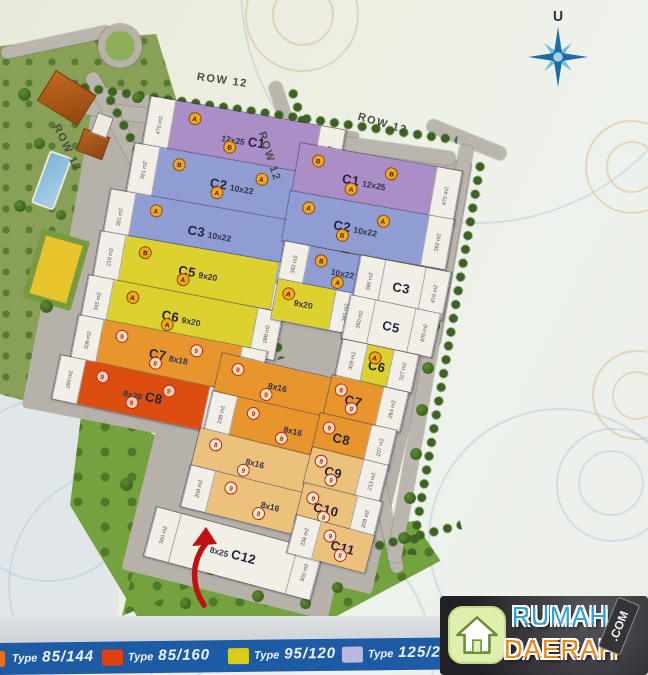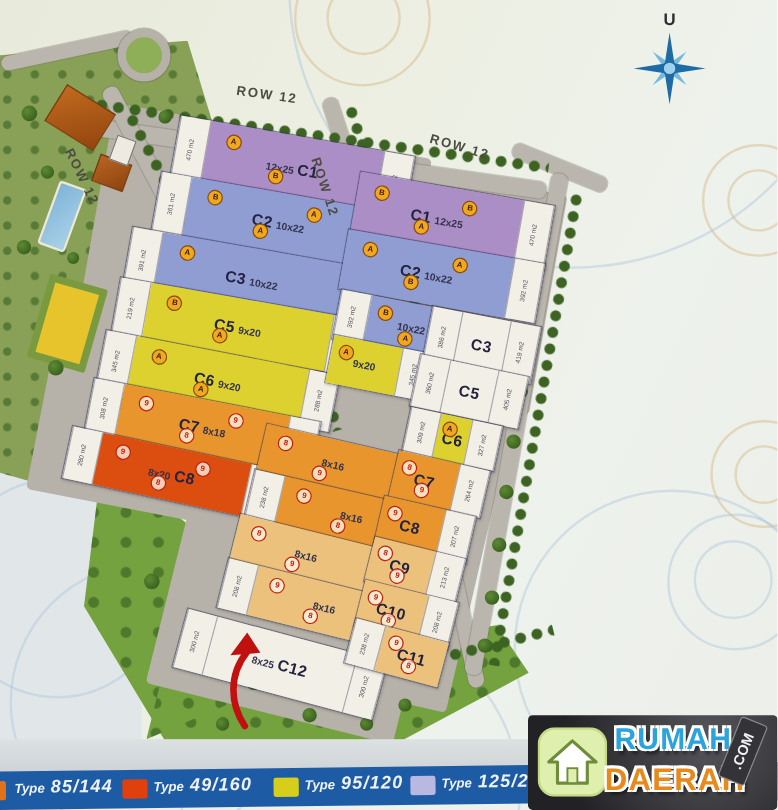--- a/index.html
+++ b/index.html
@@ -64,21 +64,21 @@
     background:linear-gradient(#dde1e2,#ccd1d6);}
   .legendbar{position:absolute;left:-4px;top:643px;width:660px;height:32px;background:#1e5ba5;
     transform:rotate(-0.7deg);transform-origin:0 50%;}
   .lg-sq{position:absolute;top:8px;width:21px;height:16px;border-radius:2px;}
   .lg-tx{position:absolute;top:5px;color:#edf2fb;font-style:italic;white-space:nowrap;}
   .lg-tx .p{font-size:11px;font-weight:bold;margin-right:5px;}
   .lg-tx .v{font-size:15px;font-weight:bold;letter-spacing:1px;}
 
   .logoblk{position:absolute;left:440px;top:596px;width:208px;height:79px;border-radius:4px;
     background:radial-gradient(circle at 72% 25%, #55555b, #222226 75%);}
-  .logoword{position:absolute;font-weight:bold;letter-spacing:1px;
+  .logoword{position:absolute;font-weight:normal;letter-spacing:1px;
     text-shadow:-2px -2px 0 #fff,2px -2px 0 #fff,-2px 2px 0 #fff,2px 2px 0 #fff,3px 4px 3px rgba(0,0,0,.55);}
   .logoword.w1{left:72px;top:6px;font-size:25px;color:#2ba3dc;}
   .logoword.w2{left:64px;top:38px;font-size:26px;color:#e8891c;}
   .logobadge{position:absolute;left:152px;top:18px;width:52px;height:22px;background:#343438;border:1px solid #8a8a8e;
     border-radius:3px;color:#f2f2f2;font-size:12px;font-weight:bold;display:flex;align-items:center;justify-content:center;
     transform:rotate(-68deg);}
   svg{display:block;}
 </style>
 </head>
 <body>
@@ -511,21 +511,21 @@
   <svg class="abs" style="left:142px;top:525px;" width="92" height="96" viewBox="0 0 92 96">
     <path d="M62,80 C50,62 48,38 64,18" stroke="#c01010" stroke-width="5.5" fill="none" stroke-linecap="round"></path>
     <polygon points="64,2 50,21 75,19" fill="#c01010"></polygon>
   </svg>
 
   <div class="graystrip"></div>
   <div class="legendbar" id="legendbar">
       <div class="lg-sq" style="left: -12px; background: rgb(226, 114, 26);"></div>
       <div class="lg-tx" style="left: 16px;"><span class="p">Type</span><span class="v">85/144</span></div>
       <div class="lg-sq" style="left: 106px; background: rgb(224, 64, 14);"></div>
-      <div class="lg-tx" style="left: 132px;"><span class="p">Type</span><span class="v">49/160</span></div>
+      <div class="lg-tx" style="left: 132px;"><span class="p">Type</span><span class="v">85/160</span></div>
       <div class="lg-sq" style="left: 232px; background: rgb(214, 206, 26);"></div>
       <div class="lg-tx" style="left: 258px;"><span class="p">Type</span><span class="v">95/120</span></div>
       <div class="lg-sq" style="left: 346px; background: rgb(184, 184, 224);"></div>
       <div class="lg-tx" style="left: 372px;"><span class="p">Type</span><span class="v">125/220</span></div>
     </div>
 
   <div class="logoblk">
     <svg class="abs" style="left:8px;top:10px;" width="58" height="58" viewBox="0 0 56 56">
       <rect x="1" y="1" width="54" height="54" rx="13" fill="#dff0ae" stroke="#c4da84" stroke-width="2"></rect>
       <path d="M28,11 L47,28 L40,28 L40,45 L16,45 L16,28 L9,28 Z" fill="#ffffff" stroke="#6e8c3a" stroke-width="2.5" stroke-linejoin="round"></path>

